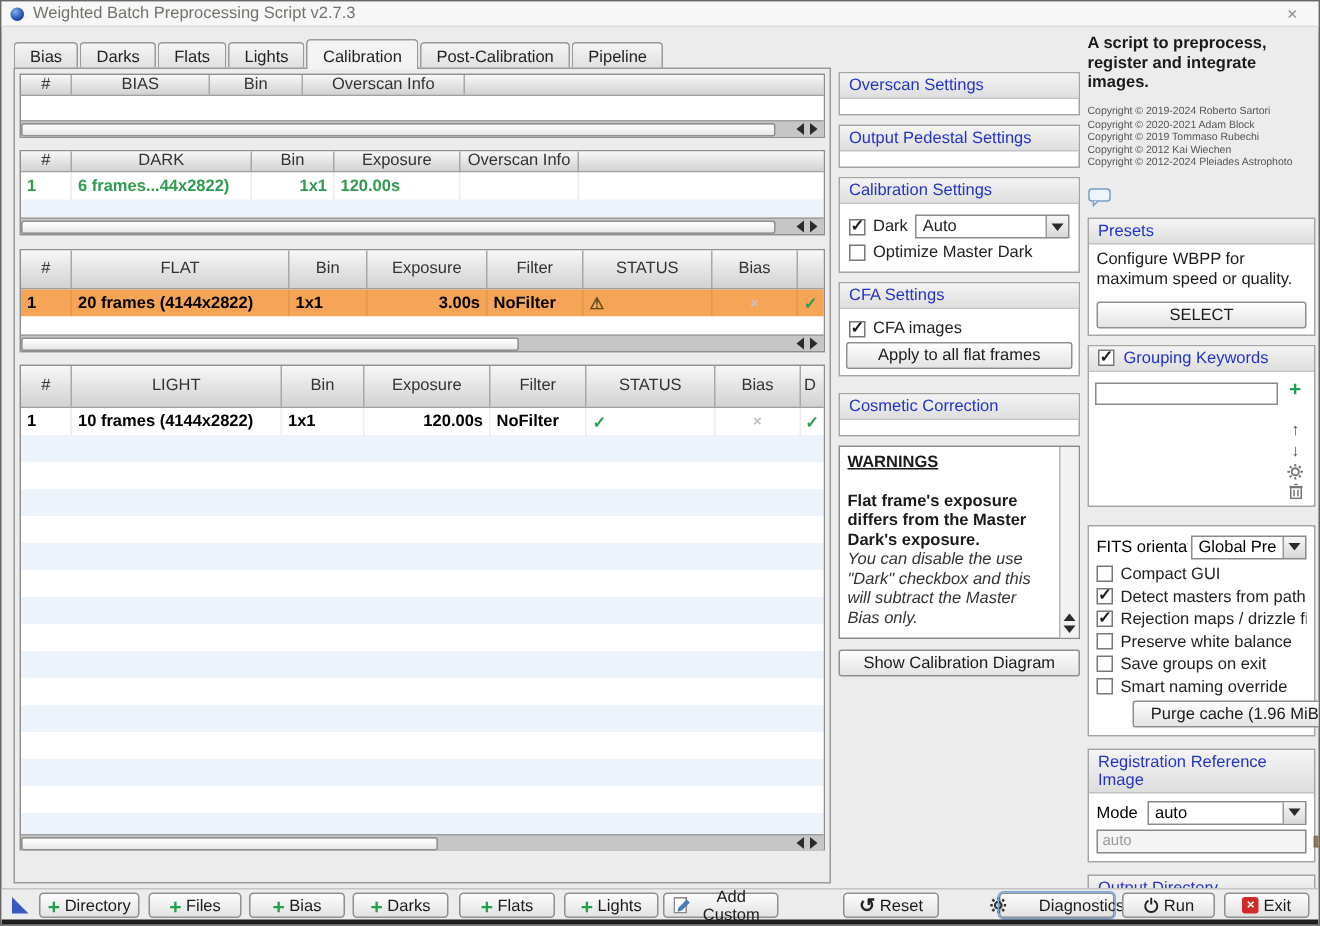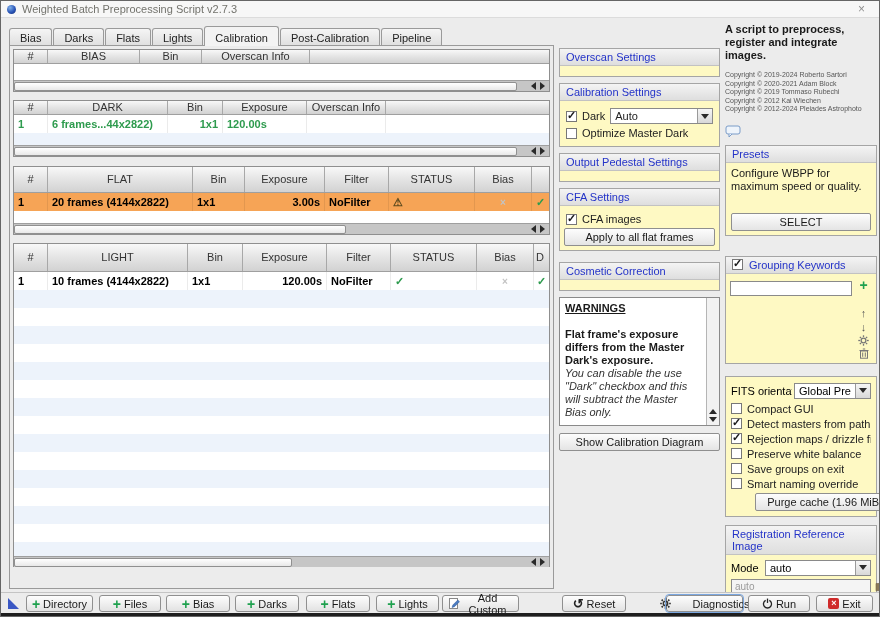--- a/index.html
+++ b/index.html
@@ -37,21 +37,21 @@
   .hsb .thumb { background:linear-gradient(#ffffff,#e8e8e8); border:1px solid #909090; border-radius:2px; height:9px; margin-top:0.5px; }
   .hsb .arrows { margin-left:auto; display:flex; align-items:center; gap:4px; padding:0 4px; }
   .tri { width:0; height:0; }
   .tri.l { border-top:4px solid transparent; border-bottom:4px solid transparent; border-right:5px solid #2a2a2a; }
   .tri.r { border-top:4px solid transparent; border-bottom:4px solid transparent; border-left:5px solid #2a2a2a; }
   .tri.u { border-left:4px solid transparent; border-right:4px solid transparent; border-bottom:5px solid #2a2a2a; }
   .tri.d { border-left:4px solid transparent; border-right:4px solid transparent; border-top:5px solid #2a2a2a; }
 
   
   .mid-panel { position:absolute; top:47px; left:558px; width:161px; }
-  .secbox { border:1px solid #a5a5a5; background:#fef9c3; margin-bottom:6px; }
+  .secbox { border:1px solid #a5a5a5; background:#ffffff; margin-bottom:6px; }
   .sec-title { font-size:11px; color:#2433c8; padding:2px 6px; background:linear-gradient(#f4f4f4,#dedede); border-bottom:1px solid #c2c2c2; }
   .sec-body { padding:4px 6px; }
   .cbrow { display:flex; align-items:center; gap:5px; font-size:11px; color:#222; margin:3px 0; }
   .cb { width:11px; height:11px; background:#fff; border:1px solid #777; position:relative; flex:none; }
   .cb.on::after { content:"✓"; position:absolute; left:0px; top:-3px; font-size:11px; font-weight:bold; color:#1c1c1c; }
   .combo { display:flex; border:1px solid #8a8a8a; background:#fff; height:16px; align-items:center; }
   .combo .val { font-size:11px; padding:0 4px; flex:1; overflow:hidden; white-space:nowrap; }
   .combo .btn { width:15px; height:100%; background:linear-gradient(#f6f6f6,#d8d8d8); border-left:1px solid #9a9a9a; display:flex; align-items:center; justify-content:center; }
   .pbtn { display:block; width:100%; font-size:11px; color:#1a1a1a; text-align:center; padding:2px 4px; background:linear-gradient(#fdfdfd,#e4e4e4); border:1px solid #8f8f8f; border-radius:2px; font-family:"Liberation Sans",sans-serif; }
 
@@ -239,44 +239,44 @@
   </div>
 
   <div class="mid-panel">
 
     <div class="secbox">
       <div class="sec-title">Overscan Settings</div>
       <div style="height:10px;"></div>
     </div>
 
     <div class="secbox">
+      <div class="sec-title">Output Pedestal Settings</div>
+      <div style="height:10px;"></div>
+    </div>
+
+    <div class="secbox">
       <div class="sec-title">Calibration Settings</div>
       <div class="sec-body">
         <div class="cbrow">
           <span class="cb on"></span>
           <span>Dark</span>
           <span class="combo" style="flex:1;">
             <span class="val">Auto</span>
             <span class="btn">
                 <span class="tri d"></span>
               </span>
           </span>
         </div>
         <div class="cbrow">
           <span class="cb"></span>
           <span>Optimize Master Dark</span>
         </div>
       </div>
     </div>
 
-    <div class="secbox">
-      <div class="sec-title">Output Pedestal Settings</div>
-      <div style="height:10px;"></div>
-    </div>
-
     <div class="secbox" style="margin-bottom:11px;">
       <div class="sec-title">CFA Settings</div>
       <div class="sec-body" style="padding:4px;">
         <div class="cbrow" style="padding-left:2px;">
           <span class="cb on"></span>
           <span>CFA images</span>
         </div>
         <button class="pbtn">Apply to all flat frames</button>
       </div>
     </div>
@@ -317,25 +317,25 @@
       <svg width="16" height="13" viewBox="0 0 16 13">
           <rect x="1" y="1" width="14" height="8" rx="2" fill="#eef4fb" stroke="#7a9cc8"></rect>
           <path d="M4 9 L4 12 L7 9" fill="#eef4fb" stroke="#7a9cc8"></path>
         </svg>
     </div>
 
     <div class="secbox" style="margin-top:6px;">
       <div class="sec-title">Presets</div>
       <div class="sec-body" style="padding:4px 5px;">
         <div style="font-size:11px; line-height:13px; color:#1a1a1a;">Configure WBPP for maximum speed or quality.</div>
-        <button class="pbtn" style="margin-top:20px;">SELECT</button>
-      </div>
-    </div>
-
-    <div class="secbox" style="margin-top:20px;">
+        <button class="pbtn" style="margin-top:8px;">SELECT</button>
+      </div>
+    </div>
+
+    <div class="secbox" style="margin-top:6px;">
       <div class="gk-head">
         <span class="cb on"></span>
         <span>Grouping Keywords</span>
       </div>
       <div class="gk-body">
         <div class="gk-left">
           <input class="gk-input" style="">
         </div>
         <div class="gk-icons">
           <span class="gi plus">+</span>

